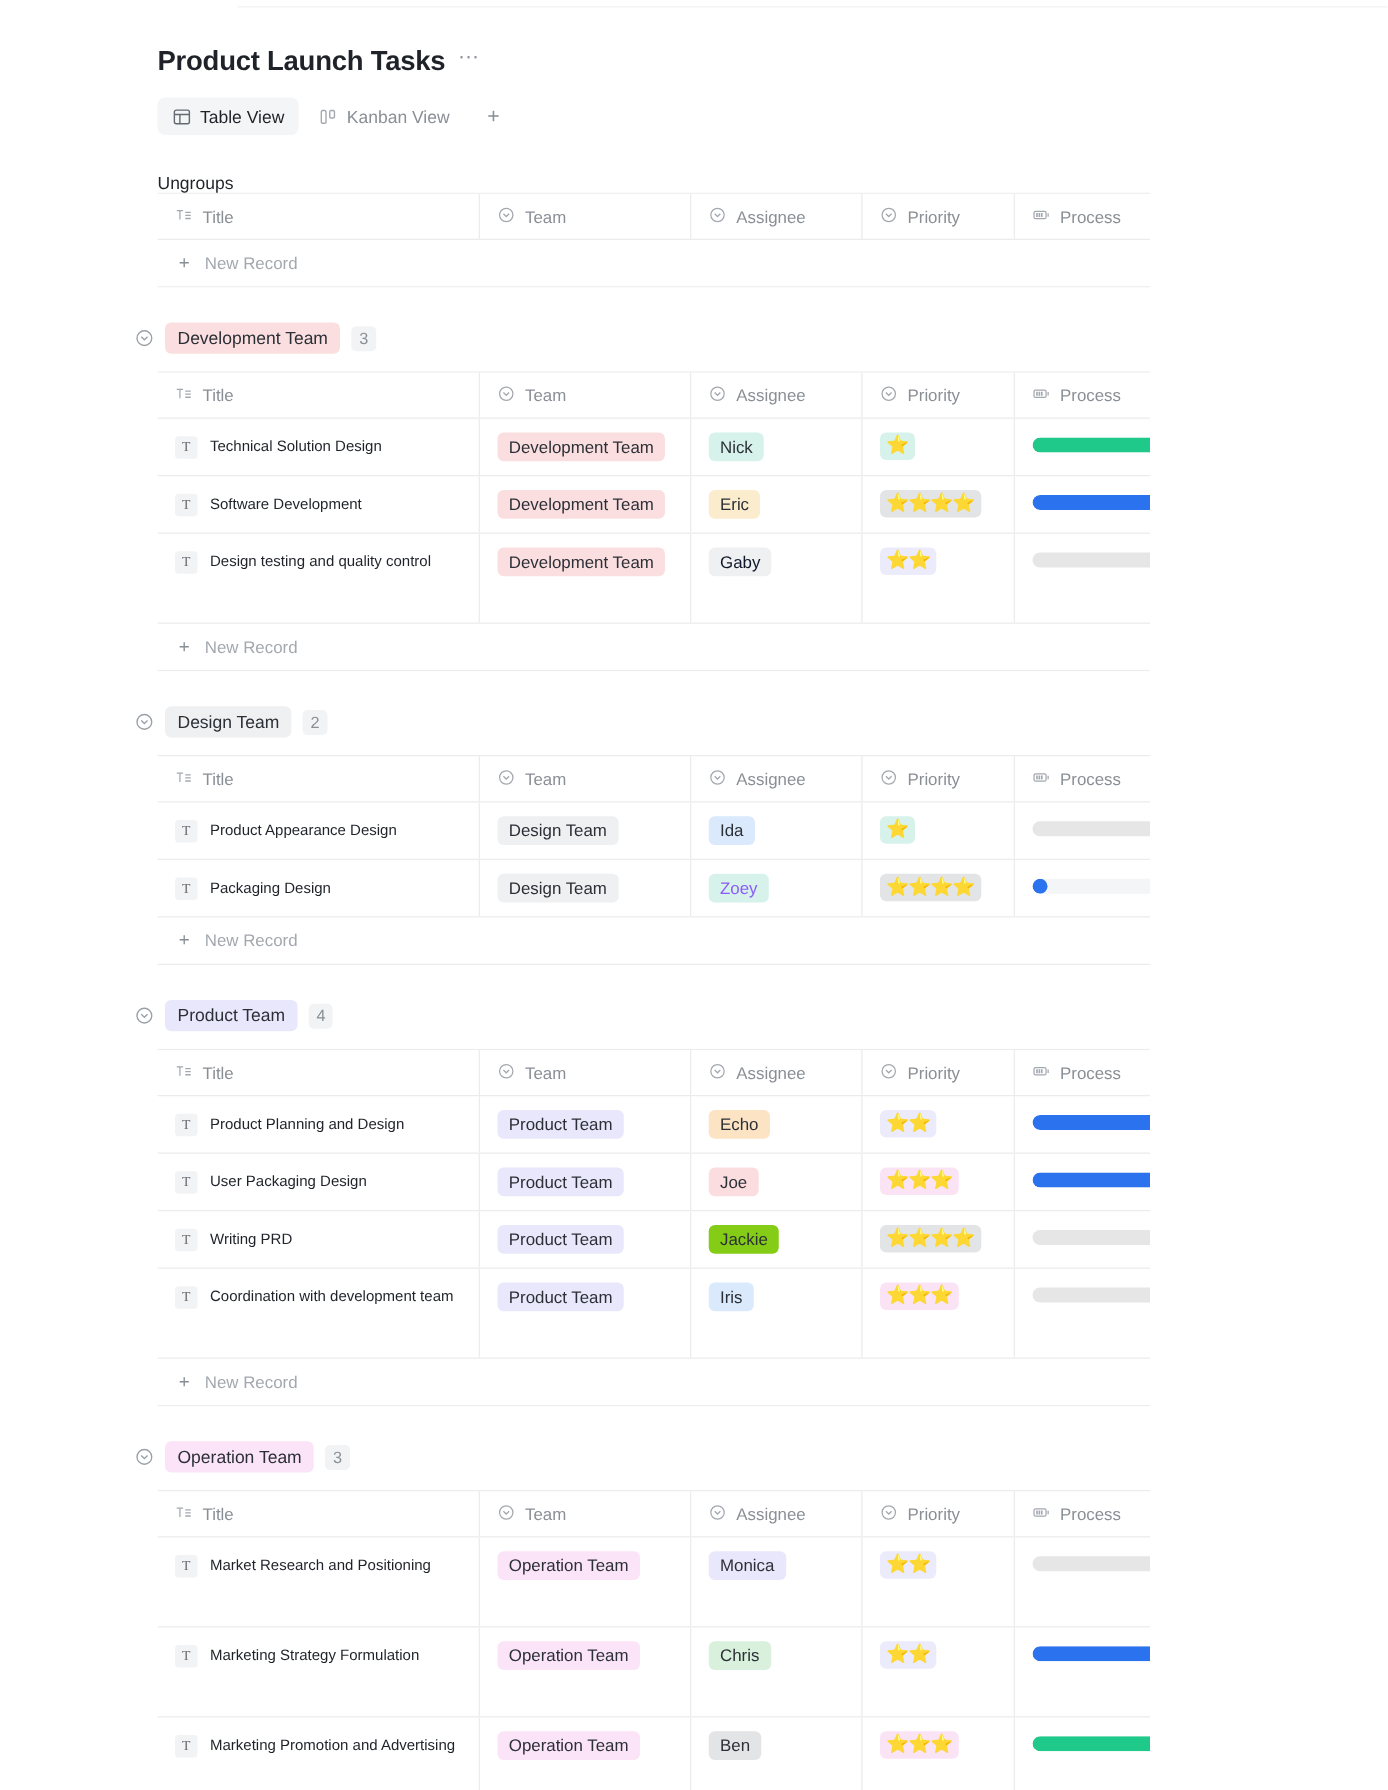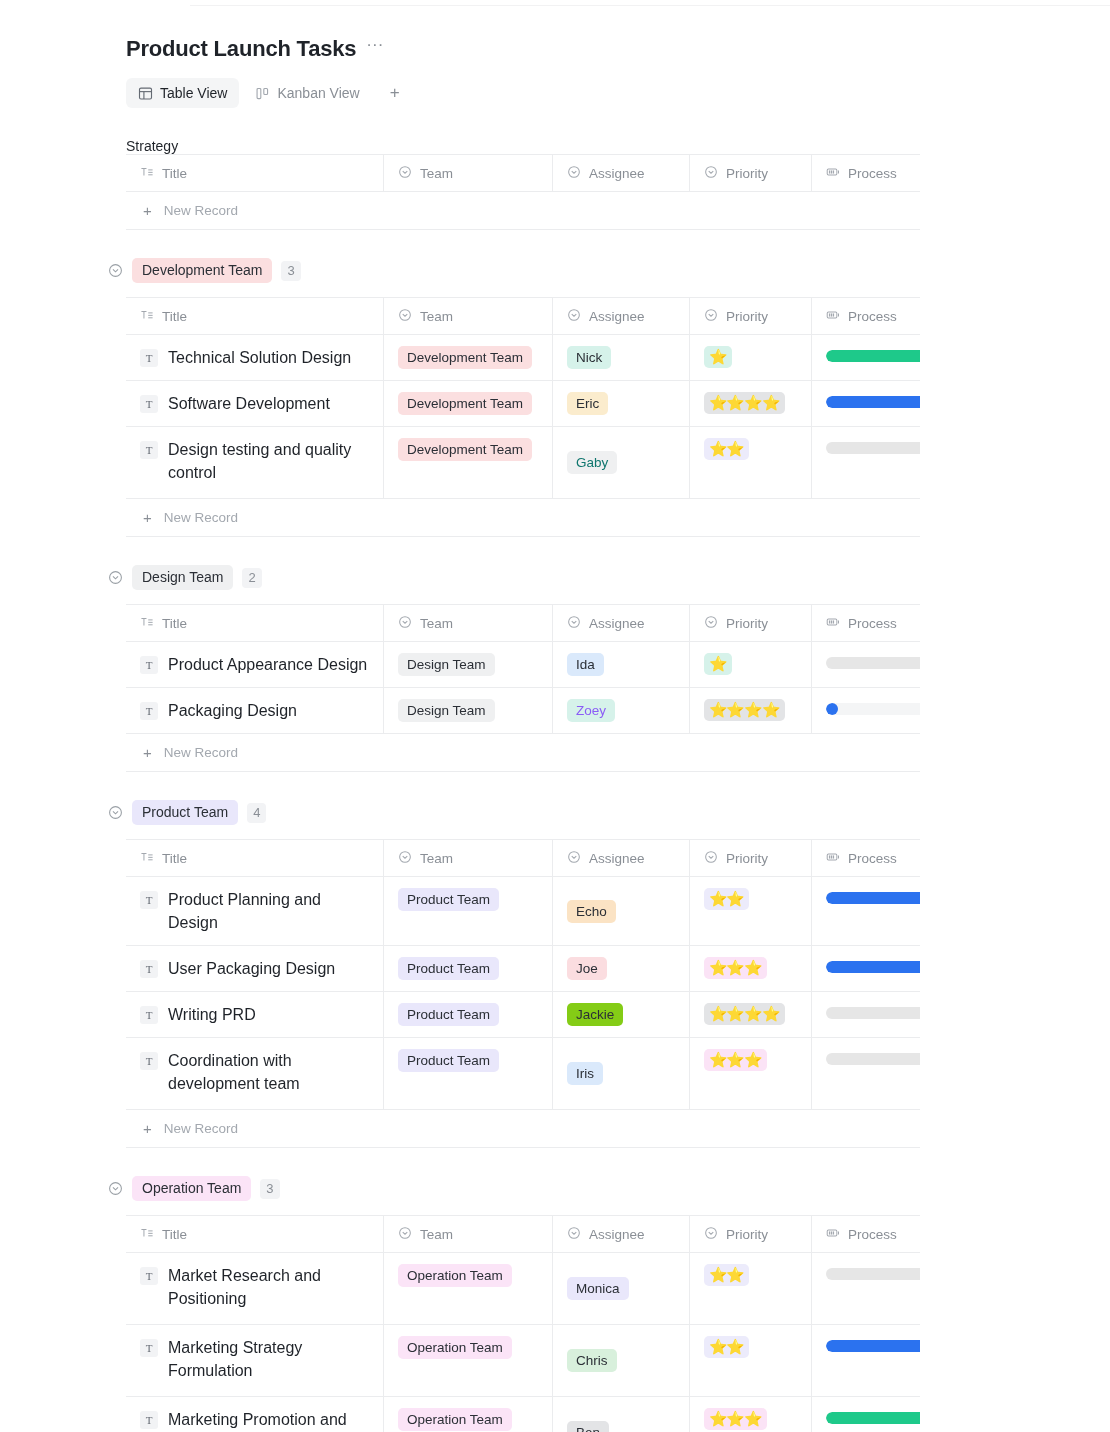--- a/index.html
+++ b/index.html
@@ -59,34 +59,34 @@
   .row.head { border-bottom: 1px solid #ebecee; }
 
   .cell {
     border-right: 1px solid #ebecee;
     padding: 0 14px;
     display: flex; align-items: flex-start;
     flex-shrink: 0;
   }
   .c-title   { width: 258px; }
   .c-team    { width: 169px; }
-  .c-assign  { width: 137px; align-items: center; }
+  .c-assign  { width: 137px; }
   .c-prio    { width: 122px; }
   .c-proc    { width: 414px; border-right: none; }
 
   .row.head .cell {
     height: 36px; align-items: center;
     font-size: 13.5px; color: #8a8f96; gap: 8px;
   }
   .row.data .cell { padding-top: 11px; padding-bottom: 11px; }
   .row.data { min-height: 41px; }
   .row.data.tall { min-height: 72px; }
 
   .title-cell-inner { display: flex; align-items: flex-start; gap: 10px; }
-  .tcell-txt { font-size: 16px; line-height: 23px; color: #1f2329; }
+  .tcell-txt { font-size: 12px; line-height: 23px; color: #1f2329; }
   .t-badge {
     width: 18px; height: 18px; border-radius: 3px; background: #f2f3f5;
     display: flex; align-items: center; justify-content: center;
     font-size: 11px; color: #646a73; flex-shrink: 0; margin-top: 3px;
     font-family: "Liberation Serif", serif;
   }
 
   .tag {
     display: inline-block; padding: 2px 9px; border-radius: 5px;
     font-size: 13.5px; line-height: 19px; white-space: nowrap;
@@ -156,21 +156,21 @@
           <svg width="15" height="15" viewBox="0 0 16 16" fill="none" stroke="#a3a8af" stroke-width="1.2">
             <rect x="2.2" y="2.6" width="4" height="10.8" rx="1.1"></rect>
             <rect x="9.4" y="2.6" width="4" height="6.4" rx="1.1"></rect>
           </svg>
         </span>
         <span>Kanban View</span>
       </div>
       <div class="vtab-add">+</div>
     </div>
 
-    <div class="ungroups">Strategy</div>
+    <div class="ungroups">Ungroups</div>
 
     <div id="groups-root">
         <div class="gridclip">
           <div class="table">
             <div class="row head">
               <div class="cell c-title">
                 <span><svg width="14" height="14" viewBox="0 0 16 16" fill="none" stroke="#a3a8af" stroke-width="1.15">
                     <line x1="1.6" y1="4" x2="7.4" y2="4"></line>
                     <line x1="4.5" y1="4" x2="4.5" y2="12"></line>
                     <line x1="9.4" y1="5.6" x2="14.4" y2="5.6"></line>
@@ -327,21 +327,21 @@
               <div class="cell c-title">
                 <div class="title-cell-inner">
                   <span class="t-badge">T</span>
                   <span class="tcell-txt">Design testing and quality control</span>
                 </div>
               </div>
               <div class="cell c-team">
                 <span class="tag" style="background:#fbdfe0;color:#2b2f36">Development Team</span>
               </div>
               <div class="cell c-assign">
-                <span class="tag" style="background:#eff0f1;color:#0f766e">Gaby</span>
+                <span class="tag" style="background:#eff0f1;color:#0f172a">Gaby</span>
               </div>
               <div class="cell c-prio">
                 <span class="prio-box" style="background:#ecebfb">
                   <span>⭐</span>
                   <span>⭐</span>
                 </span>
               </div>
               <div class="cell c-proc">
                 <div class="bar-track empty">
                   <div class="bar-fill" style="width:0%;background:transparent"></div>

